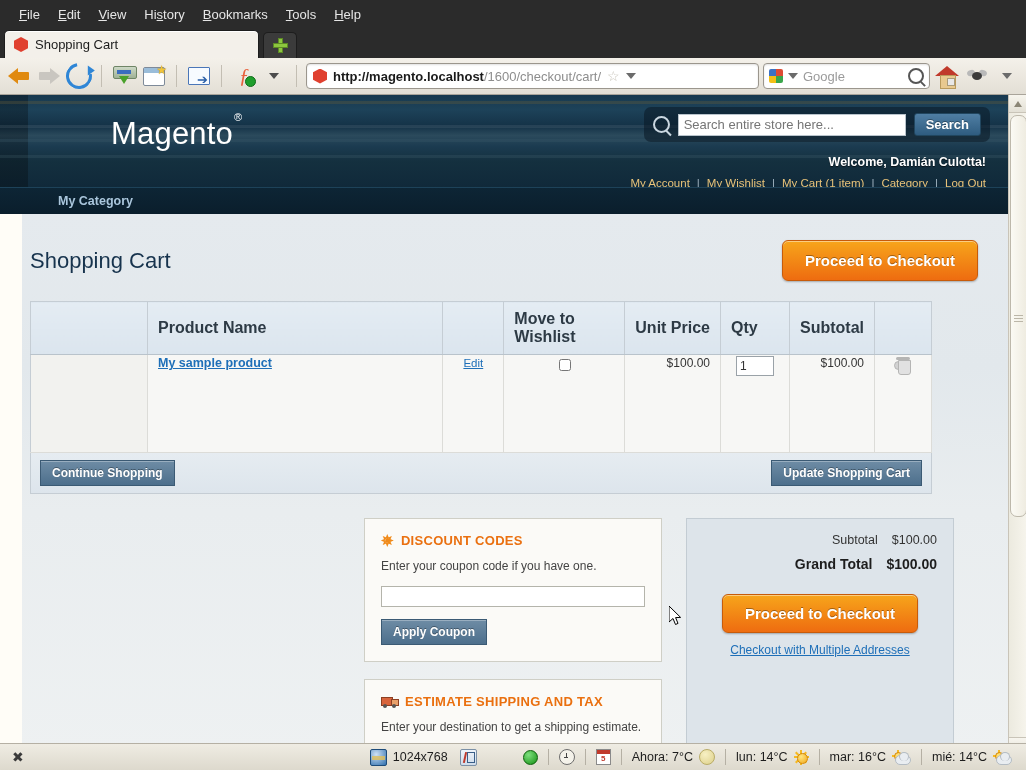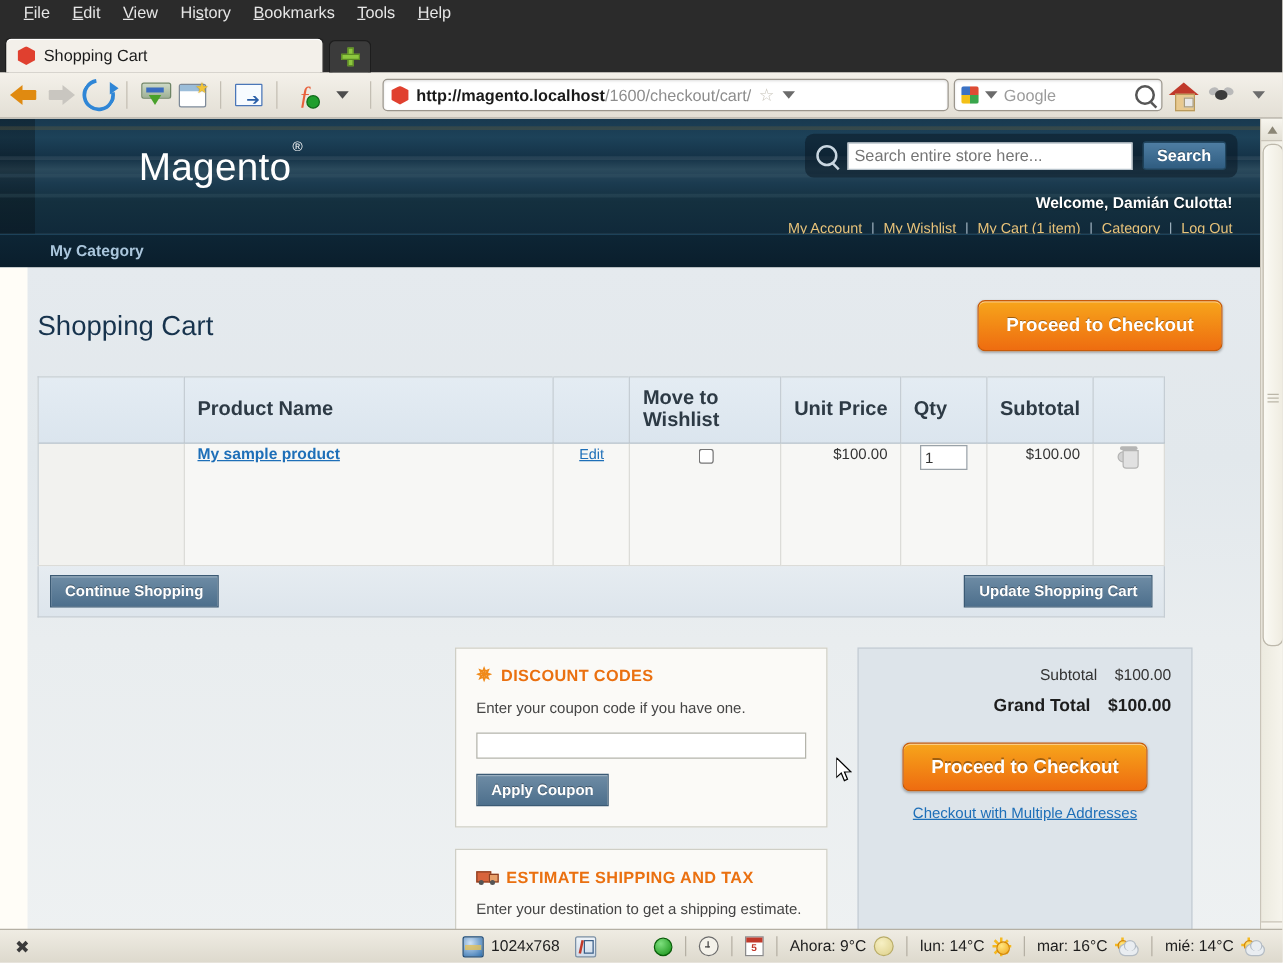--- a/index.html
+++ b/index.html
@@ -7,21 +7,21 @@
     width:1026px;height:770px;overflow:hidden;
     font-family:"Liberation Sans", sans-serif;
     background:#d8d4cc;
     -webkit-font-smoothing:antialiased;
   }
   .app{position:relative;width:1026px;height:770px;}
 
   
   .menubar{
     height:28px;background:#2b2b2b;color:#e6e6e6;
-    display:flex;align-items:flex-start;padding-left:10px;gap:0px;
+    display:flex;align-items:center;padding-left:10px;gap:0px;
     font-size:13px;
   }
   .menubar .mi{padding:2px 9px;cursor:default;white-space:nowrap;}
   .menubar .mi u{text-decoration:underline;}
 
   .tabstrip{
     height:30px;background:#2b2b2b;display:flex;align-items:flex-end;
     padding-left:4px;
   }
   .tab{
@@ -186,21 +186,21 @@
   }
   .acct-links{
     position:absolute;right:22px;top:82px;display:flex;align-items:center;gap:7px;
     font-size:11.5px;
   }
   .acct-links a{color:#e8c37a;text-decoration:underline;}
   .acct-links .bar{color:#9fb2c0;text-decoration:none;}
 
   .navbar-cat{
     height:26px;background:linear-gradient(#0d2535,#0a1e2c);
-    display:flex;align-items:center;padding-left:40px;
+    display:flex;align-items:center;padding-left:58px;
     border-top:1px solid #1d4259;
   }
   .navbar-cat .cat{color:#aac6dc;font-size:12.5px;font-weight:bold;}
 
   .content{
     position:relative;
     height:calc(660px - 92px - 26px);
     background:linear-gradient(180deg,#e5eaee 0%,#e2e8ec 28%,#e9edef 55%,#eef1f2 100%);
     padding:0 0 0 0;
     overflow:hidden;
@@ -662,21 +662,21 @@
       <span class="tb-sep"></span>
       <span class="clock-ico"></span>
       <span class="tb-sep"></span>
       <span class="cal-ico">
           <span>5</span>
         </span>
     </span>
     <span class="tb-sep"></span>
 
     <span class="tb-item">
-      <span>Ahora: 9°C</span>
+      <span>Ahora: 7°C</span>
       <span class="moon"></span>
     </span>
     <span class="tb-sep"></span>
 
     <span class="tb-item">
       <span>lun: 14°C</span>
       <span class="sun">
           <span class="ray"></span>
           <span class="ray2"></span>
           <span class="ray3"></span>

